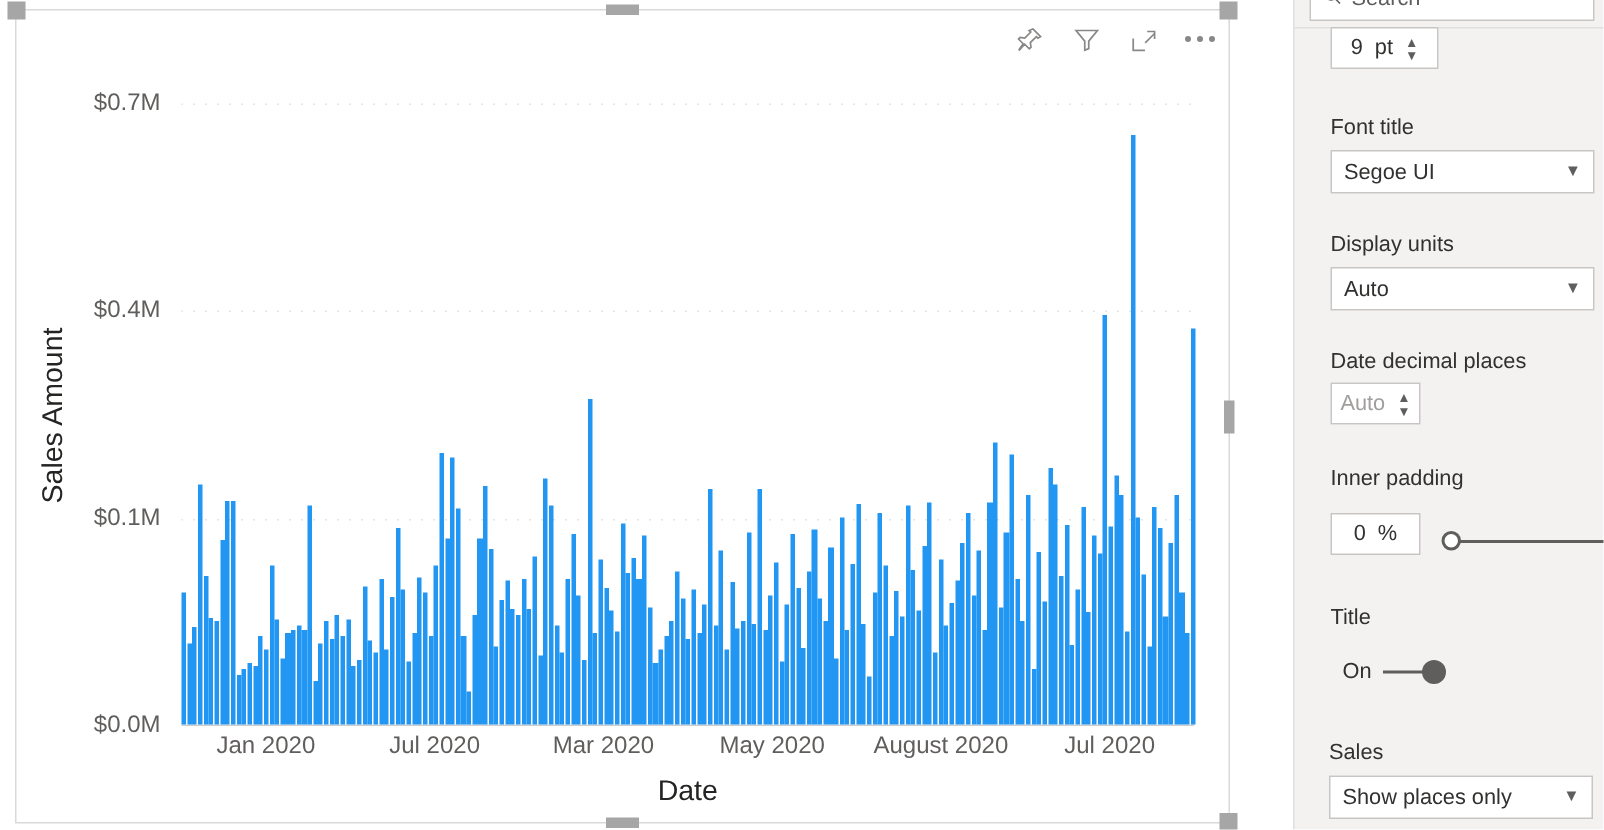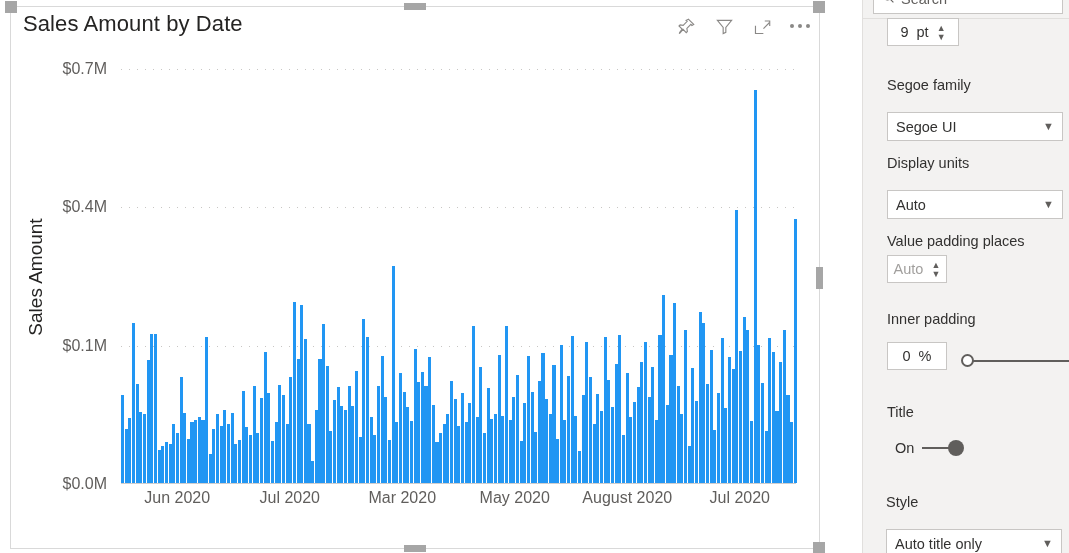--- a/index.html
+++ b/index.html
@@ -79,21 +79,21 @@
     background:#fff;border:1px solid #c8c6c4;box-sizing:border-box;
     display:flex;align-items:center;gap:6px;padding:0 8px;color:#605e5c;
   }
   #panel-divider{position:absolute;left:0;top:18px;width:100%;height:1px;background:#e1dfdd;}
 
   .p-label{position:absolute;left:24px;font-size:14.5px;color:#323130;white-space:nowrap;}
   .p-input{
     position:absolute;background:#fff;border:1px solid #c8c6c4;box-sizing:border-box;
     display:flex;align-items:center;font-size:14.5px;color:#323130;
   }
-  .p-select{padding:0 8px;justify-content:space-between;margin-top:12px;}
+  .p-select{padding:0 8px;justify-content:space-between;}
   .chev{color:#605e5c;font-size:11px;line-height:1;}
   .spin{display:flex;flex-direction:column;align-items:center;justify-content:center;gap:1px;color:#605e5c;}
   .spin span{font-size:9px;line-height:8px;}
   .num-field{justify-content:center;gap:8px;}
 
   
   #pad-slider{position:absolute;left:95px;top:354px;width:112px;height:14px;}
   #pad-track{position:absolute;left:14px;top:6px;width:98px;height:2px;background:#605e5c;}
   #pad-thumb{
     position:absolute;left:3px;top:0;width:13px;height:13px;border-radius:50%;
@@ -106,21 +106,20 @@
   #toggle-knob{position:absolute;right:0;top:0;width:16px;height:16px;border-radius:50%;background:#605e5c;}
   .toggle-label{font-size:14.5px;color:#323130;}
 </style>
 </head>
 <body>
 
 <div id="root">
 
   <div id="visual">
 
-    <div id="visual-title">Sales Amount by Date</div>
 
     <div id="visual-icons">
       <div class="vicon">
         <svg width="19" height="19" viewBox="0 0 20 20" fill="none" stroke="#8a8886" stroke-width="1.2">
           <path d="M12.2 2.4l5.4 5.4-1.9 1.1-1.1-1.1-4.2 4.2.5 3.2-1.2 1.2-3.3-3.3L3 16.9l-.6.6.4-1.1 2.6-3.6L2.1 9.5l1.2-1.2 3.2.5 4.2-4.2-1.1-1.1z"></path>
         </svg>
       </div>
       <div class="vicon">
         <svg width="19" height="19" viewBox="0 0 20 20" fill="none" stroke="#8a8886" stroke-width="1.2">
           <path d="M2.5 3.5h15L11.4 11v5.2L8.6 17.4V11z"></path>
@@ -341,27 +340,28 @@
             <div class="bar" style="height: 131.1px; background: rgb(33, 150, 243); margin-right: 0.6px;"></div>
             <div class="bar" style="height: 72.45px; background: rgb(33, 150, 243); margin-right: 0.6px;"></div>
             <div class="bar" style="height: 120.75px; background: rgb(33, 150, 243); margin-right: 0.6px;"></div>
             <div class="bar" style="height: 153.18px; background: rgb(33, 150, 243); margin-right: 0.6px;"></div>
             <div class="bar" style="height: 88.32px; background: rgb(33, 150, 243); margin-right: 0.6px;"></div>
             <div class="bar" style="height: 60.72px; background: rgb(33, 150, 243); margin-right: 0.6px;"></div>
             <div class="bar" style="height: 264.27px; background: rgb(33, 150, 243); margin-right: 0.6px;"></div>
           </div>
       </div>
       <div id="xticks">
-          <div class="xtick" style="left: 166.25px;">Jun 2020</div>
+          <div class="xtick" style="left: 166.25px;">Jan 2020</div>
           <div class="xtick" style="left: 278.75px;">Jul 2020</div>
           <div class="xtick" style="left: 391.25px;">Mar 2020</div>
           <div class="xtick" style="left: 503.75px;">May 2020</div>
           <div class="xtick" style="left: 616.25px;">August 2020</div>
           <div class="xtick" style="left: 728.75px;">Jul 2020</div>
         </div>
+      <div id="x-title">Date</div>
     </div>
 
     <div class="handle h-corner" style="left:-6px;top:-6px;"></div>
     <div class="handle h-corner" style="right:-6px;top:-6px;"></div>
     <div class="handle h-corner" style="right:-6px;bottom:-6px;"></div>
     <div class="handle h-h" style="left:50%;margin-left:-11px;top:-4px;"></div>
     <div class="handle h-h" style="left:50%;margin-left:-11px;bottom:-4px;"></div>
     <div class="handle h-v" style="right:-4px;top:50%;margin-top:-11px;"></div>
   </div>
 
@@ -380,33 +380,33 @@
 
     <div class="p-input num-field" style="left:24px;top:18px;width:72px;height:28px;">
       <span>9</span>
       <span>pt</span>
       <span class="spin">
           <span>▲</span>
           <span>▼</span>
         </span>
     </div>
 
-    <div class="p-label" style="top:77px;">Segoe family</div>
+    <div class="p-label" style="top:77px;">Font title</div>
     <div class="p-input p-select" style="left:24px;top:100px;width:176px;height:29px;">
       <span>Segoe UI</span>
       <span class="chev">▼</span>
     </div>
 
     <div class="p-label" style="top:155px;">Display units</div>
     <div class="p-input p-select" style="left:24px;top:178px;width:176px;height:29px;">
       <span>Auto</span>
       <span class="chev">▼</span>
     </div>
 
-    <div class="p-label" style="top:233px;">Value padding places</div>
+    <div class="p-label" style="top:233px;">Date decimal places</div>
     <div class="p-input num-field" style="left:24px;top:255px;width:60px;height:28px;color:#a19f9d;">
       <span>Auto</span>
       <span class="spin">
           <span>▲</span>
           <span>▼</span>
         </span>
     </div>
 
     <div class="p-label" style="top:311px;">Inner padding</div>
     <div class="p-input num-field" style="left:24px;top:342px;width:60px;height:28px;">
@@ -422,19 +422,19 @@
   </div>
 
   <div id="title-toggle">
     <span class="toggle-label">On</span>
     <span id="toggle-ctl">
       <span id="toggle-track"></span>
       <span id="toggle-knob"></span>
     </span>
   </div>
 
-  <div class="p-label" style="left:886px;top:494px;">Style</div>
+  <div class="p-label" style="left:886px;top:494px;">Sales</div>
   <div class="p-input p-select" style="left:886px;top:517px;width:176px;height:29px;">
-    <span>Auto title only</span>
+    <span>Show places only</span>
     <span class="chev">▼</span>
   </div>
 
 </div>
 
 </body></html>

